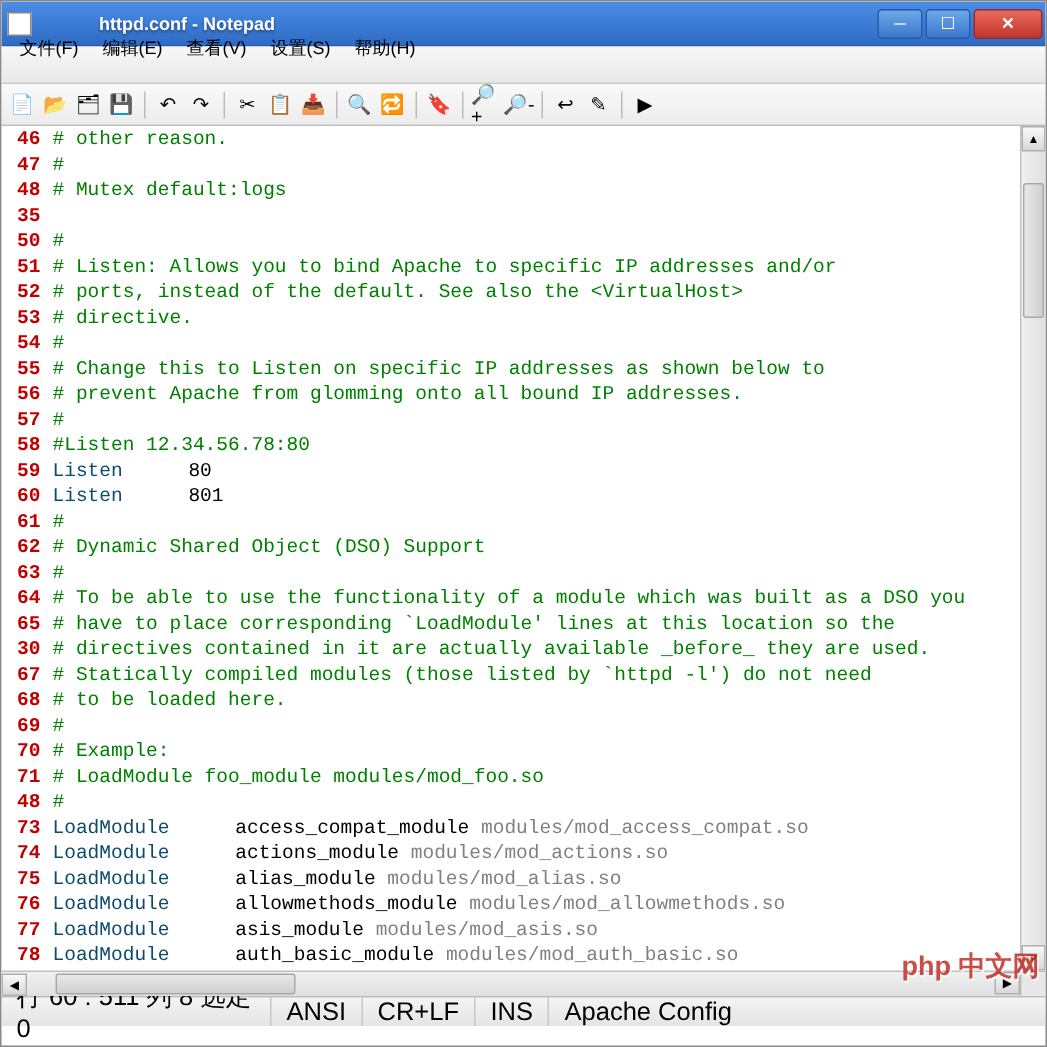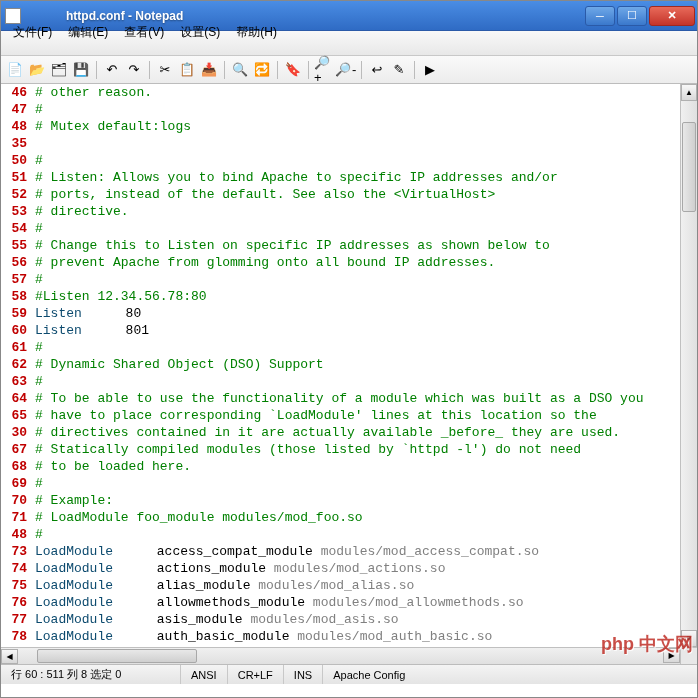--- a/index.html
+++ b/index.html
@@ -24,21 +24,21 @@
   .kw { color: #0c4a6e; }
   .plain { color: #000; margin-left: 36px; }
   .str { color: #808080; text-align: center; }
   .vscroll { position: absolute; right: 0; top: 0; width: 17px; bottom: 17px; background: linear-gradient(to right,#f0f0f0,#e0e0e0); border-left: 1px solid #c0c0c0; }
   .vscroll .btn { height: 17px; background: linear-gradient(#f8f8f8,#d8d8d8); border: 1px solid #b0b0b0; display: flex; align-items: center; justify-content: center; font-size: 8px; cursor: pointer; }
   .vscroll .thumb { position: absolute; top: 38px; left: 1px; right: 1px; height: 90px; background: linear-gradient(to right,#e8e8e8,#cfcfcf); border: 1px solid #a8a8a8; border-radius: 2px; cursor: pointer; }
   .hscroll { position: absolute; left: 0; right: 17px; bottom: 0; height: 17px; background: linear-gradient(#f0f0f0,#e0e0e0); border-top: 1px solid #c0c0c0; }
   .hscroll .btn { width: 17px; height: 15px; background: linear-gradient(#f8f8f8,#d8d8d8); border: 1px solid #b0b0b0; display: inline-flex; align-items: center; justify-content: center; font-size: 8px; cursor: pointer; }
   .hscroll .thumb { position: absolute; left: 36px; top: 1px; bottom: 1px; width: 160px; background: linear-gradient(#e8e8e8,#cfcfcf); border: 1px solid #a8a8a8; border-radius: 2px; cursor: pointer; }
   .corner { position: absolute; right: 0; bottom: 0; width: 17px; height: 17px; background: #e8e8e8; border-left: 1px solid #c0c0c0; border-top: 1px solid #c0c0c0; }
-  .statusbar { height: 20px; background: linear-gradient(#f4f4f4,#e4e4e4); border-top: 1px solid #bcbcbc; display: flex; align-items: center; font-size: 11px; }
+  .statusbar { height: 20px; background: linear-gradient(#f4f4f4,#e4e4e4); border-top: 1px solid #bcbcbc; display: flex; align-items: center; font-size: 17px; }
   .status-cell { padding: 0 10px; border-right: 1px solid #c8c8c8; height: 100%; display: flex; align-items: center; }
   .watermark { position: absolute; right: 4px; bottom: 8px; color: #c03028; font-weight: bold; font-size: 18px; opacity: .85; text-shadow: 1px 1px 0 #fff; }
 </style>
 </head>
 <body>
 
 <div class="titlebar">
   <span class="icon"></span>
   <span class="title">httpd.conf - Notepad</span>
   <div class="win-btns">

